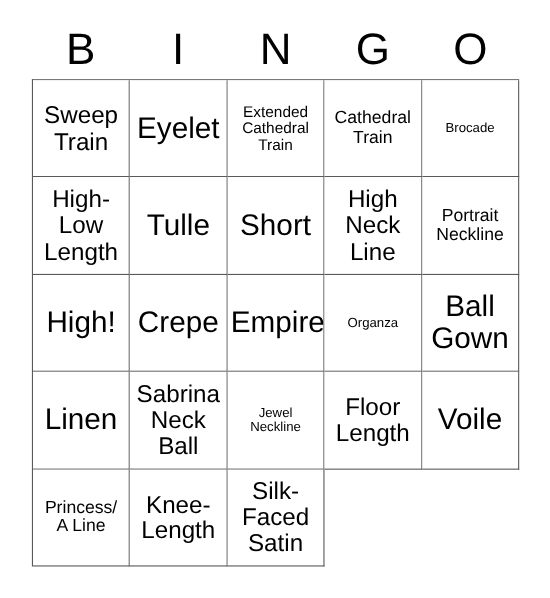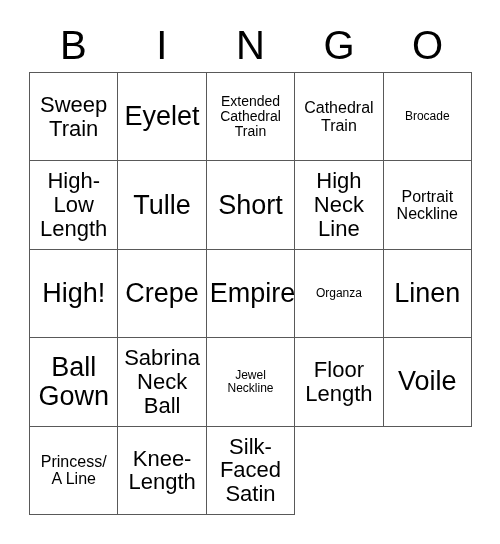--- a/index.html
+++ b/index.html
@@ -137,25 +137,25 @@
       <div class="cell fs-xl">
         <span class="cell-text">Crepe</span>
       </div>
       <div class="cell fs-xl">
         <span class="cell-text">Empire</span>
       </div>
       <div class="cell fs-md">
         <span class="cell-text">Organza</span>
       </div>
       <div class="cell fs-xl">
-        <span class="cell-text">Linen</span>
+        <span class="cell-text">Ball
+Gown</span>
       </div>
       <div class="cell fs-xl">
-        <span class="cell-text">Ball
-Gown</span>
+        <span class="cell-text">Linen</span>
       </div>
       <div class="cell fs-lg">
         <span class="cell-text">Sabrina
 Neck
 Ball</span>
       </div>
       <div class="cell fs-md">
         <span class="cell-text">Jewel
 Neckline</span>
       </div>

